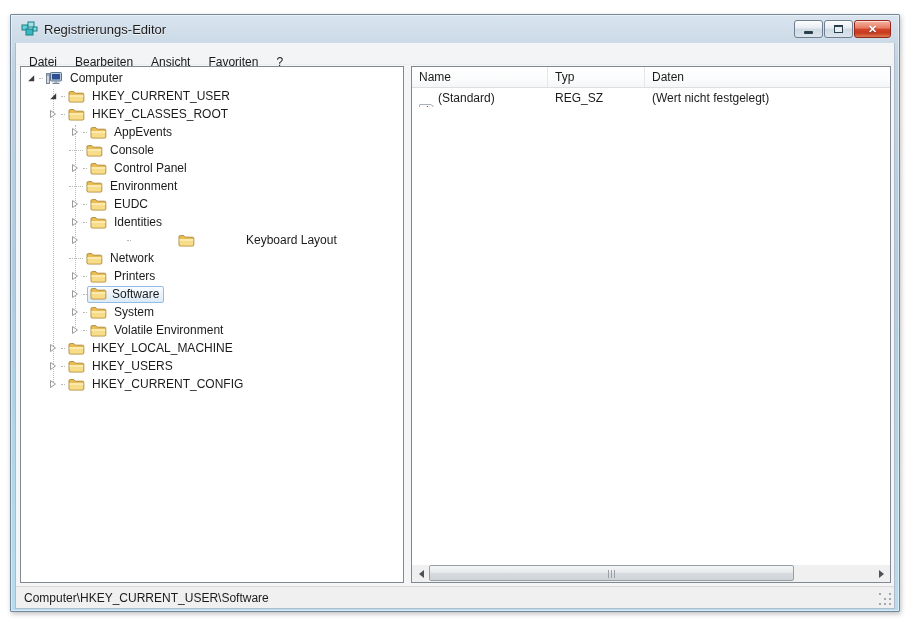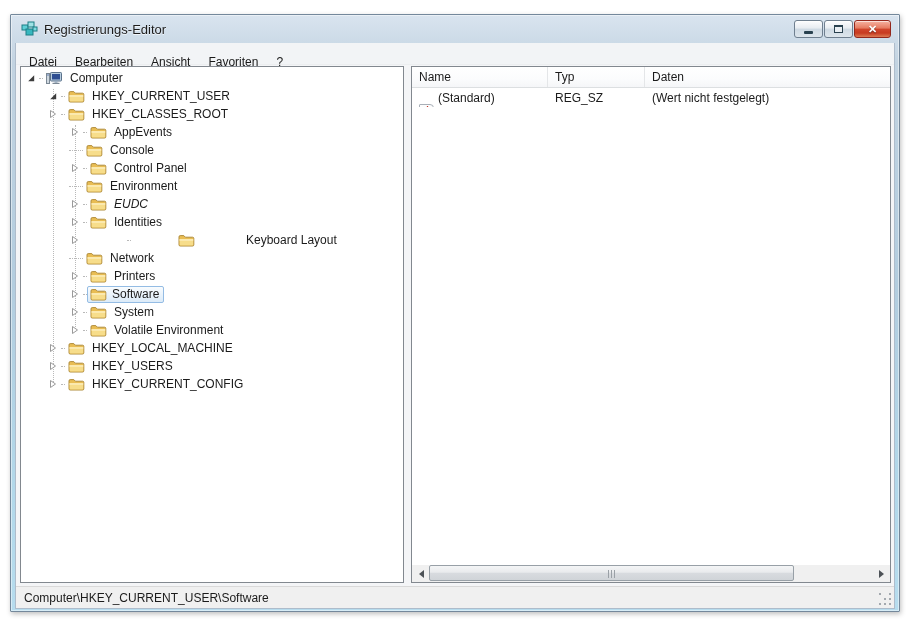--- a/index.html
+++ b/index.html
@@ -45,21 +45,21 @@
   .list-pane  { flex:1; }
 
   
   .tree { position:relative; padding-top:2px; font-size:12px; color:#1b1b1b; }
   .guide { position:absolute; width:0; border-left:1px dotted #b9b9b9; z-index:0; }
   .trow { height:18px; display:flex; align-items:center; white-space:nowrap; position:relative; z-index:1; }
   .toggle { width:12px; height:12px; flex:none; margin-right:2px; display:flex; align-items:center; justify-content:center; }
   .stub { width:10px; flex:none; border-top:1px dotted #b9b9b9; margin-right:2px; }
   .ticon { width:18px; height:14px; flex:none; margin-right:4px; display:flex; align-items:center; justify-content:center; }
   .tlabel { padding:0 3px; line-height:15px; }
-  .sel-wrap { display:flex; align-items:flex-end; border:1px solid #94bce4; border-radius:2px;
+  .sel-wrap { display:flex; align-items:flex-start; border:1px solid #94bce4; border-radius:2px;
     background:linear-gradient(180deg,#f9fcfe 0%,#eaf3fb 50%,#dcebf8 100%); margin-left:-2px; padding:0 1px; }
   .sel-wrap .ticon { margin-right:2px; }
 
   
   .lheader { display:grid; grid-template-columns:136px 97px 1fr; height:21px;
     background:linear-gradient(180deg,#ffffff,#fbfcfd 60%,#f5f6f8); border-bottom:1px solid #dcdfe1;
     font-size:12px; color:#1b1b1b; }
   .hcell { display:flex; align-items:center; padding-left:7px; border-right:1px solid #e4e6e8; }
   .hcell:last-child { border-right:none; }
   .lrow { display:grid; grid-template-columns:136px 97px 1fr; height:19px; font-size:12px; color:#1b1b1b; }
@@ -229,21 +229,21 @@
               <span class="stub" style="width: 14px;"></span>
               <span class="ticon">
                 <svg width="17" height="13" viewBox="0 0 17 13">
                   <path d="M1 3 Q1 1.6 2.2 1.6 L5.8 1.6 L7.4 3.2 L14.6 3.2 Q15.8 3.2 15.8 4.4 L15.8 10.8 Q15.8 12 14.6 12 L2.2 12 Q1 12 1 10.8 Z" fill="#e9bd53" stroke="#b08d3e"></path>
                   <path d="M1.6 5 L15.2 5 L15.2 10.6 Q15.2 11.4 14.4 11.4 L2.4 11.4 Q1.6 11.4 1.6 10.6 Z" fill="#f7dd8a"></path>
                   <path d="M1.6 5 L15.2 5 L15.2 7 L1.6 7 Z" fill="#fbe9ae"></path>
                 </svg>
               </span>
               <span class="tlabel">Environment</span>
             </div>
-            <div class="trow" style="padding-left: 48px; font-style: italic;">
+            <div class="trow" style="padding-left: 48px;">
               <span class="toggle">
                 <svg width="10" height="10" viewBox="0 0 10 10">
                   <path d="M2.5 1.5 L7.5 5 L2.5 8.5 Z" fill="#ffffff" stroke="#9a9a9a" stroke-width="1"></path>
                 </svg>
               </span>
               <span class="stub" style="width: 4px;"></span>
               <span class="ticon">
                 <svg width="17" height="13" viewBox="0 0 17 13">
                   <path d="M1 3 Q1 1.6 2.2 1.6 L5.8 1.6 L7.4 3.2 L14.6 3.2 Q15.8 3.2 15.8 4.4 L15.8 10.8 Q15.8 12 14.6 12 L2.2 12 Q1 12 1 10.8 Z" fill="#e9bd53" stroke="#b08d3e"></path>
                   <path d="M1.6 5 L15.2 5 L15.2 10.6 Q15.2 11.4 14.4 11.4 L2.4 11.4 Q1.6 11.4 1.6 10.6 Z" fill="#f7dd8a"></path>

